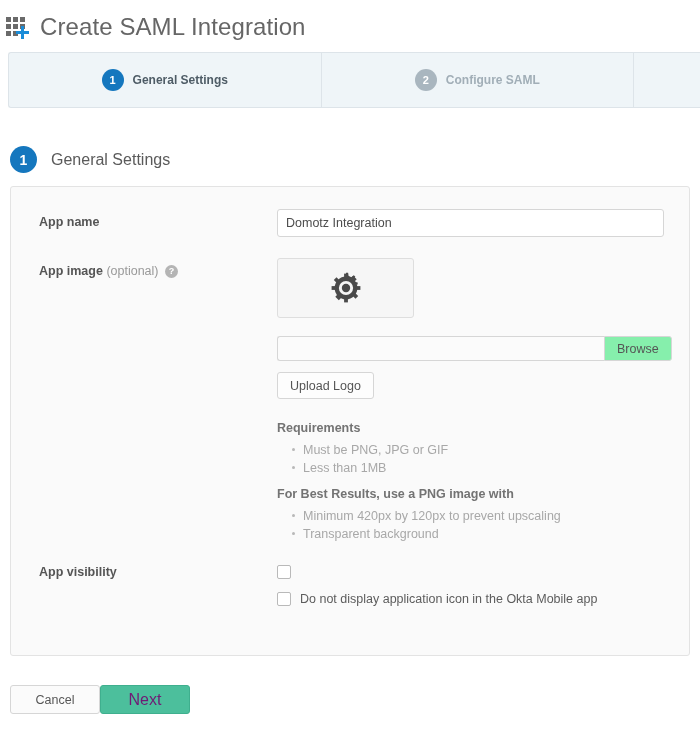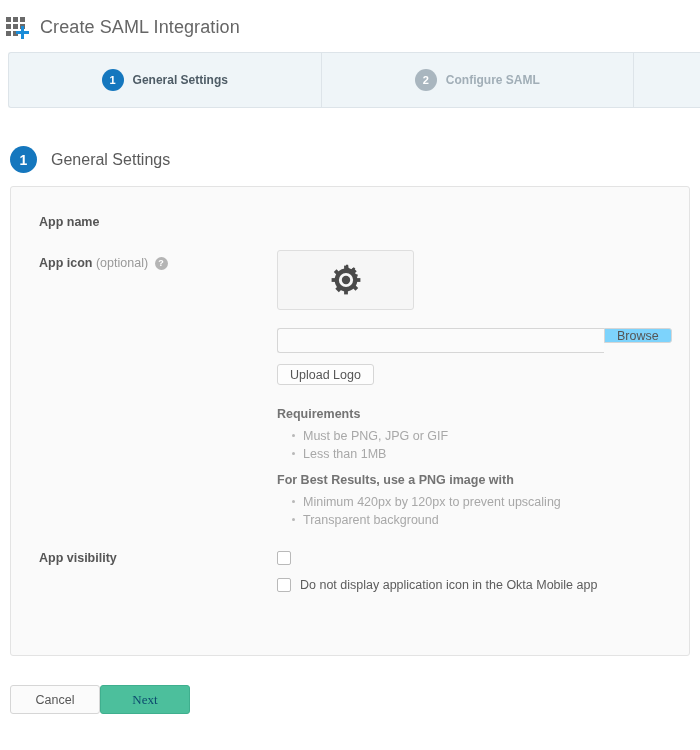--- a/index.html
+++ b/index.html
@@ -37,21 +37,21 @@
   }
   .app-grid-icon .plus-v,
   .app-grid-icon .plus-h {
     position: absolute;
     background: #1a8cd8;
   }
   .app-grid-icon .plus-v { width: 3px; height: 13px; left: 15px; top: 11px; }
   .app-grid-icon .plus-h { width: 13px; height: 3px; left: 10px; top: 16px; }
 
   .page-title {
-    font-size: 18px;
+    font-size: 24px;
     font-weight: 400;
     color: #666666;
     letter-spacing: 0.1px;
     line-height: 28px;
   }
 
   
   .stepper {
     display: flex;
     margin: 6px 0 0 8px;
@@ -195,32 +195,32 @@
     border-right: none;
     border-radius: 3px 0 0 3px;
     background: #fbfbfb;
     font-family: "Liberation Sans", sans-serif;
     font-size: 12px;
     padding: 0 7px;
     color: #4c4c4c;
     outline: none;
   }
   .browse-btn {
-    height: 15px;
+    height: 25px;
     padding: 0 12px;
     border: 1px solid #d6d6d6;
     border-radius: 0 3px 3px 0;
-    background: #7dd3fc;
+    background: #86efac;
     font-family: "Liberation Sans", sans-serif;
     font-size: 12.5px;
     color: #555555;
     cursor: pointer;
   }
   .upload-btn {
-    height: 21px;
+    height: 27px;
     padding: 0 12px;
     border: 1px solid #d6d6d6;
     border-radius: 3px;
     background: #fdfdfd;
     font-family: "Liberation Sans", sans-serif;
     font-size: 12.5px;
     color: #555555;
     cursor: pointer;
     margin-bottom: 22px;
   }
@@ -292,23 +292,23 @@
     font-size: 12.5px;
     color: #575757;
     cursor: pointer;
   }
   .next-btn {
     width: 90px;
     height: 29px;
     border: 1px solid #3faf8e;
     border-radius: 3px;
     background: #4cbf9c;
-    font-family: Liberation Serif, serif;
-    font-size: 13px;
-    color: #0c4a6e;
+    font-family: Liberation Sans, sans-serif;
+    font-size: 16px;
+    color: #701a75;
     cursor: pointer;
   }
 </style>
 </head>
 <body>
 
 <div class="page-header">
   <div class="app-grid-icon">
     <span class="sq" style="left:0px;  top:2px;"></span>
     <span class="sq" style="left:7px;  top:2px;"></span>
@@ -338,25 +338,28 @@
 
 <div class="section-heading">
   <span class="section-badge">1</span>
   <span class="section-title">General Settings</span>
 </div>
 
 <div class="panel">
 
   <div class="form-row">
     <div class="form-label">App name</div>
+    <div class="form-control">
+      <input class="text-input" type="text" value="Domotz Integration" style="">
+    </div>
   </div>
 
   <div class="form-row" style="margin-top:21px;">
     <div class="form-label">
-      <span>App icon</span>
+      <span>App image</span>
       <span class="optional">(optional)</span>
       <span class="help-icon">?</span>
     </div>
     <div class="form-control">
 
       
       <div class="logo-preview">
         <svg class="gear" width="32" height="32" viewBox="0 0 32 32">
           <path fill="#4a4a4a" d="M16 0.8 l2.1 0 0.55 3.25 a12 12 0 0 1 2.6 1.08 l2.6-2.0 1.5 1.5 -2.0 2.6 a12 12 0 0 1 1.08 2.6 l3.25 0.55 0 2.1 -3.25 0.55 a12 12 0 0 1-1.08 2.6 l2.0 2.6 -1.5 1.5 -2.6-2.0 a12 12 0 0 1-2.6 1.08 l-0.55 3.25 -2.1 0"></path>
           <g fill="#4a4a4a">

